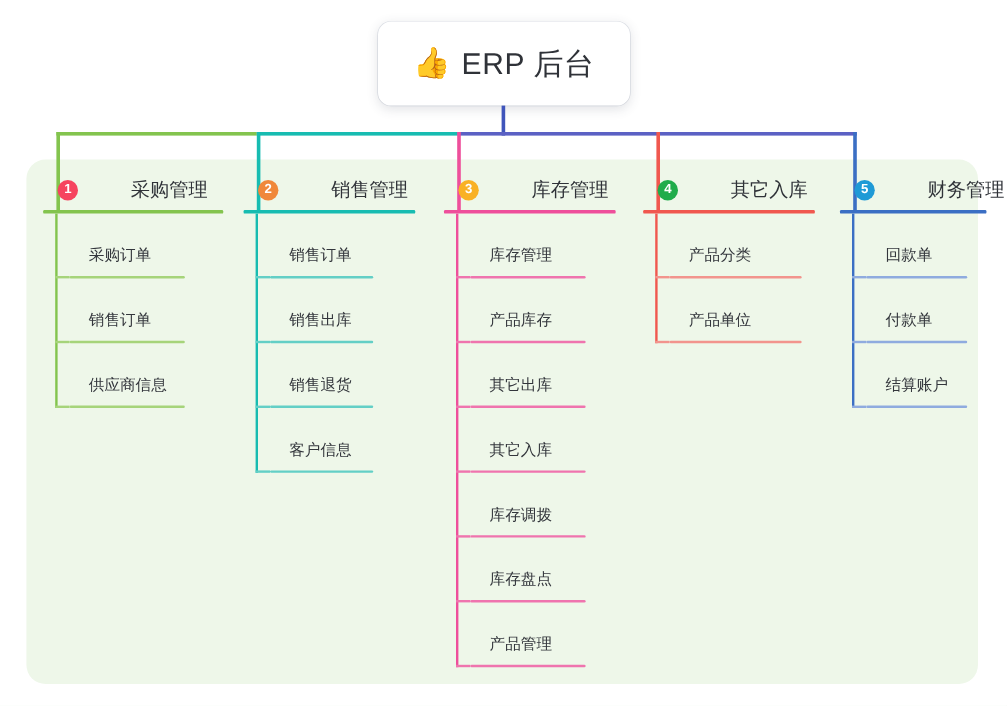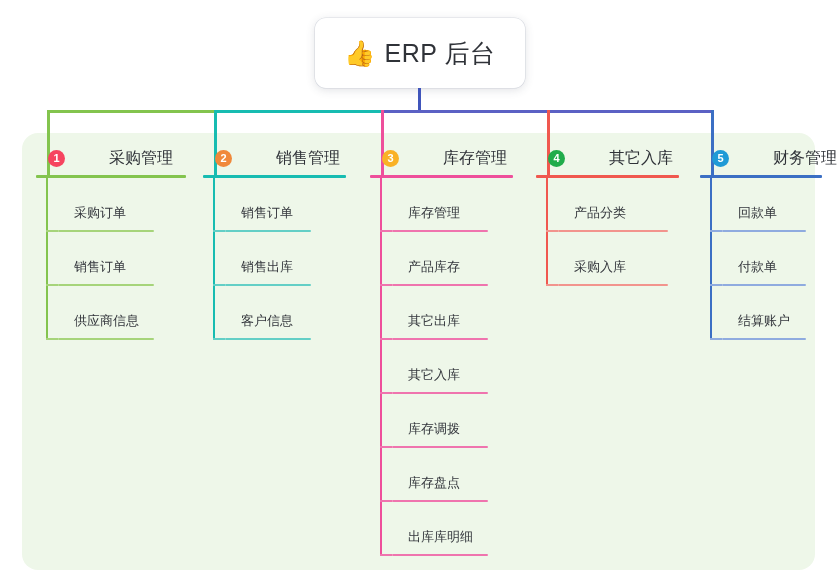--- a/index.html
+++ b/index.html
@@ -205,20 +205,25 @@
             <span class="leaf-label">销售订单</span>
             <div class="leaf-underline" style="background: rgb(99, 207, 198); width: 86px;"></div>
           </div>
           <div class="leaf" style="width: 86px;">
             <div class="leaf-connector" style="background: rgb(99, 207, 198);"></div>
             <span class="leaf-label">销售出库</span>
             <div class="leaf-underline" style="background: rgb(99, 207, 198); width: 86px;"></div>
           </div>
           <div class="leaf" style="width: 86px;">
             <div class="leaf-connector" style="background: rgb(99, 207, 198);"></div>
+            <span class="leaf-label">销售退货</span>
+            <div class="leaf-underline" style="background: rgb(99, 207, 198); width: 86px;"></div>
+          </div>
+          <div class="leaf" style="width: 86px;">
+            <div class="leaf-connector" style="background: rgb(99, 207, 198);"></div>
             <span class="leaf-label">客户信息</span>
             <div class="leaf-underline" style="background: rgb(99, 207, 198); width: 86px;"></div>
           </div>
         </div>
       </div>
       <div class="branch" style="left: 370px; width: 143px;">
         <div class="branch-head">
           <span class="badge" style="background: rgb(249, 177, 37);">3</span>
           <span class="branch-title">库存管理</span>
         </div>
@@ -250,41 +255,41 @@
             <span class="leaf-label">库存调拨</span>
             <div class="leaf-underline" style="background: rgb(239, 116, 174); width: 96px;"></div>
           </div>
           <div class="leaf" style="width: 96px;">
             <div class="leaf-connector" style="background: rgb(239, 116, 174);"></div>
             <span class="leaf-label">库存盘点</span>
             <div class="leaf-underline" style="background: rgb(239, 116, 174); width: 96px;"></div>
           </div>
           <div class="leaf" style="width: 96px;">
             <div class="leaf-connector" style="background: rgb(239, 116, 174);"></div>
-            <span class="leaf-label">出库库明细</span>
+            <span class="leaf-label">产品管理</span>
             <div class="leaf-underline" style="background: rgb(239, 116, 174); width: 96px;"></div>
           </div>
         </div>
       </div>
       <div class="branch" style="left: 536px; width: 143px;">
         <div class="branch-head">
           <span class="badge" style="background: rgb(32, 172, 75);">4</span>
           <span class="branch-title">其它入库</span>
         </div>
         <div class="branch-underline" style="background: rgb(240, 88, 79); width: 143px;"></div>
         <div class="leaf-wrap">
           <div class="spine" style="background: rgb(240, 88, 79);"></div>
           <div class="leaf" style="width: 110px;">
             <div class="leaf-connector" style="background: rgb(242, 148, 141);"></div>
             <span class="leaf-label">产品分类</span>
             <div class="leaf-underline" style="background: rgb(242, 148, 141); width: 110px;"></div>
           </div>
           <div class="leaf" style="width: 110px;">
             <div class="leaf-connector" style="background: rgb(242, 148, 141);"></div>
-            <span class="leaf-label">采购入库</span>
+            <span class="leaf-label">产品单位</span>
             <div class="leaf-underline" style="background: rgb(242, 148, 141); width: 110px;"></div>
           </div>
         </div>
       </div>
       <div class="branch" style="left: 700px; width: 122px;">
         <div class="branch-head">
           <span class="badge" style="background: rgb(31, 154, 214);">5</span>
           <span class="branch-title">财务管理</span>
         </div>
         <div class="branch-underline" style="background: rgb(59, 111, 196); width: 122px;"></div>

